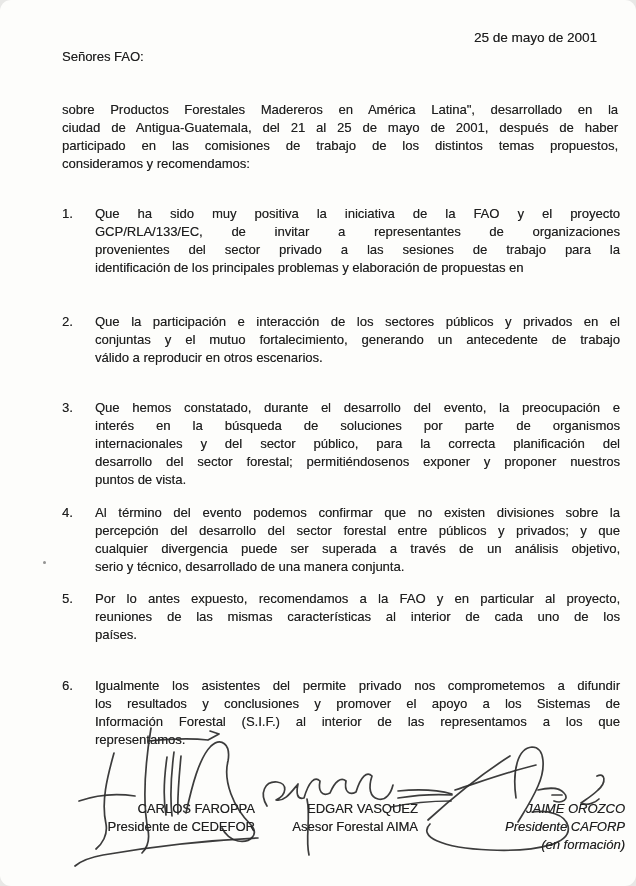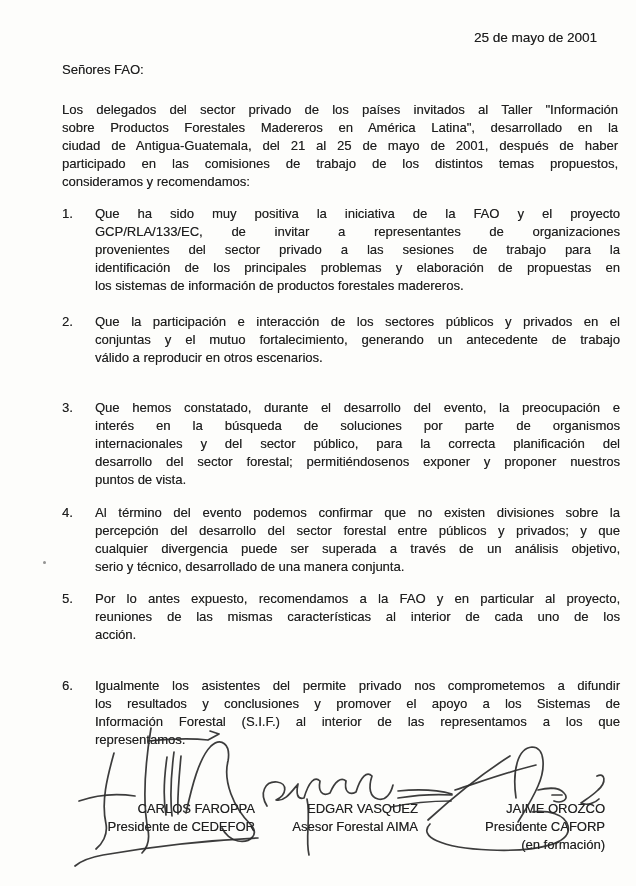--- a/index.html
+++ b/index.html
@@ -6,66 +6,65 @@
   .page{
     position:relative;
     width:636px;height:886px;
     margin:0 auto;
     background:#fdfdfb;
     color:#1f1f1f;
     font-family:"Liberation Sans","DejaVu Sans",sans-serif;
     font-size:13px;line-height:18px;
     overflow:hidden;
     text-shadow:0.25px 0 0 rgba(25,25,25,0.55);
+    border-radius:11px;
   }
   .abs{position:absolute;}
   .date{top:29px;right:39px;font-size:13.5px;}
-  .salutation{left:62px;top:61px;}
+  .salutation{left:62px;top:48px;}
   .intro{left:62px;top:101px;width:556px;}
   .tline{text-align:justify;text-align-last:justify;}
   .tline:last-child{text-align-last:left;}
   .item{left:62px;width:558px;}
   .item .num{position:absolute;left:0;top:0;}
   .item .itext{margin-left:33px;}
   .item1{top:205px}.item2{top:313px}.item3{top:399px}
   .item4{top:504px}.item5{top:590px}.item6{top:677px}
   .sig{top:800px;text-align:right;}
   .sig div{white-space:nowrap;}
   .sig1{left:40px;width:215px;}
   .sig2{left:243px;width:175px;}
-  .sig3{left:420px;width:185px;}
+  .sig3{left:440px;width:185px;font-style:italic;}
   .ink{left:0;top:720px;pointer-events:none;}
   .ink path{fill:none;stroke:#2b2b2b;stroke-width:1.7;stroke-linecap:round;stroke-linejoin:round;opacity:0.92;}
   .speck{left:43px;top:561px;width:3px;height:3px;border-radius:50%;background:rgba(60,60,60,0.55);}
 </style>
 </head>
 <body>
 
 <div class="page">
 
   <div class="abs date">25 de mayo de 2001</div>
 
   <div class="abs salutation">Señores FAO:</div>
 
   <div class="abs intro">
-      <div class="tline">Los delegados del sector privado de los países invitados al Taller "Información</div>
       <div class="tline">sobre Productos Forestales Madereros en América Latina", desarrollado en la</div>
       <div class="tline">ciudad de Antigua-Guatemala, del 21 al 25 de mayo de 2001, después de haber</div>
       <div class="tline">participado en las comisiones de trabajo de los distintos temas propuestos,</div>
       <div class="tline">consideramos y recomendamos:</div>
     </div>
 
   <div class="abs item item1">
     <span class="num">1.</span>
     <div class="itext">
         <div class="tline">Que ha sido muy positiva la iniciativa de la FAO y el proyecto</div>
         <div class="tline">GCP/RLA/133/EC, de invitar a representantes de organizaciones</div>
         <div class="tline">provenientes del sector privado a las sesiones de trabajo para la</div>
         <div class="tline">identificación de los principales problemas y elaboración de propuestas en</div>
-        <div class="tline">los sistemas de información de productos forestales madereros.</div>
       </div>
   </div>
 
   <div class="abs item item2">
     <span class="num">2.</span>
     <div class="itext">
         <div class="tline">Que la participación e interacción de los sectores públicos y privados en el</div>
         <div class="tline">conjuntas y el mutuo fortalecimiento, generando un antecedente de trabajo</div>
         <div class="tline">válido a reproducir en otros escenarios.</div>
       </div>
@@ -90,21 +89,21 @@
         <div class="tline">cualquier divergencia puede ser superada a través de un análisis objetivo,</div>
         <div class="tline">serio y técnico, desarrollado de una manera conjunta.</div>
       </div>
   </div>
 
   <div class="abs item item5">
     <span class="num">5.</span>
     <div class="itext">
         <div class="tline">Por lo antes expuesto, recomendamos a la FAO y en particular al proyecto,</div>
         <div class="tline">reuniones de las mismas características al interior de cada uno de los</div>
-        <div class="tline">acción.</div>
+        <div class="tline">países.</div>
       </div>
   </div>
 
   <div class="abs item item6">
     <span class="num">6.</span>
     <div class="itext">
         <div class="tline">Igualmente los asistentes del permite privado nos comprometemos a difundir</div>
         <div class="tline">los resultados y conclusiones y promover el apoyo a los Sistemas de</div>
         <div class="tline">Información Forestal (S.I.F.) al interior de las representamos a los que</div>
         <div class="tline">representamos.</div>

